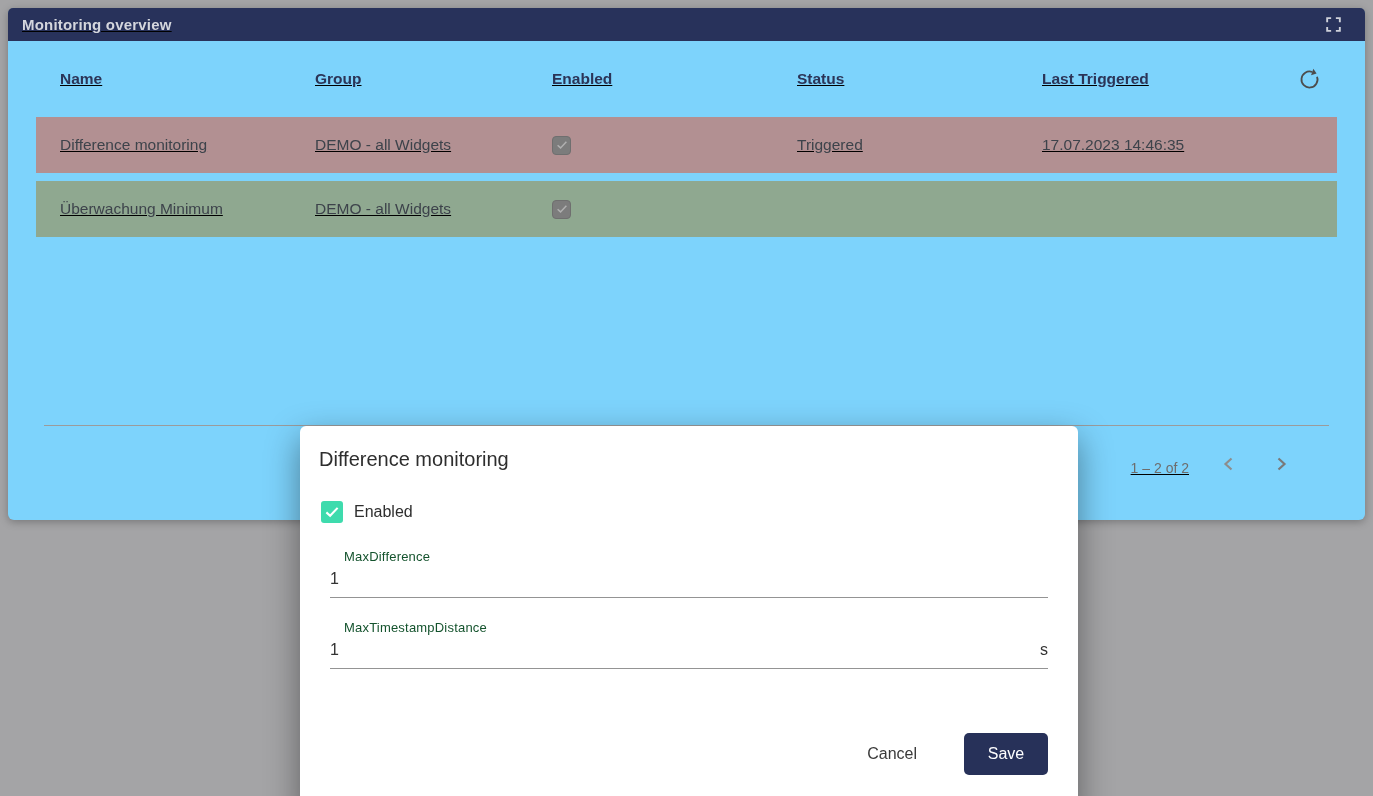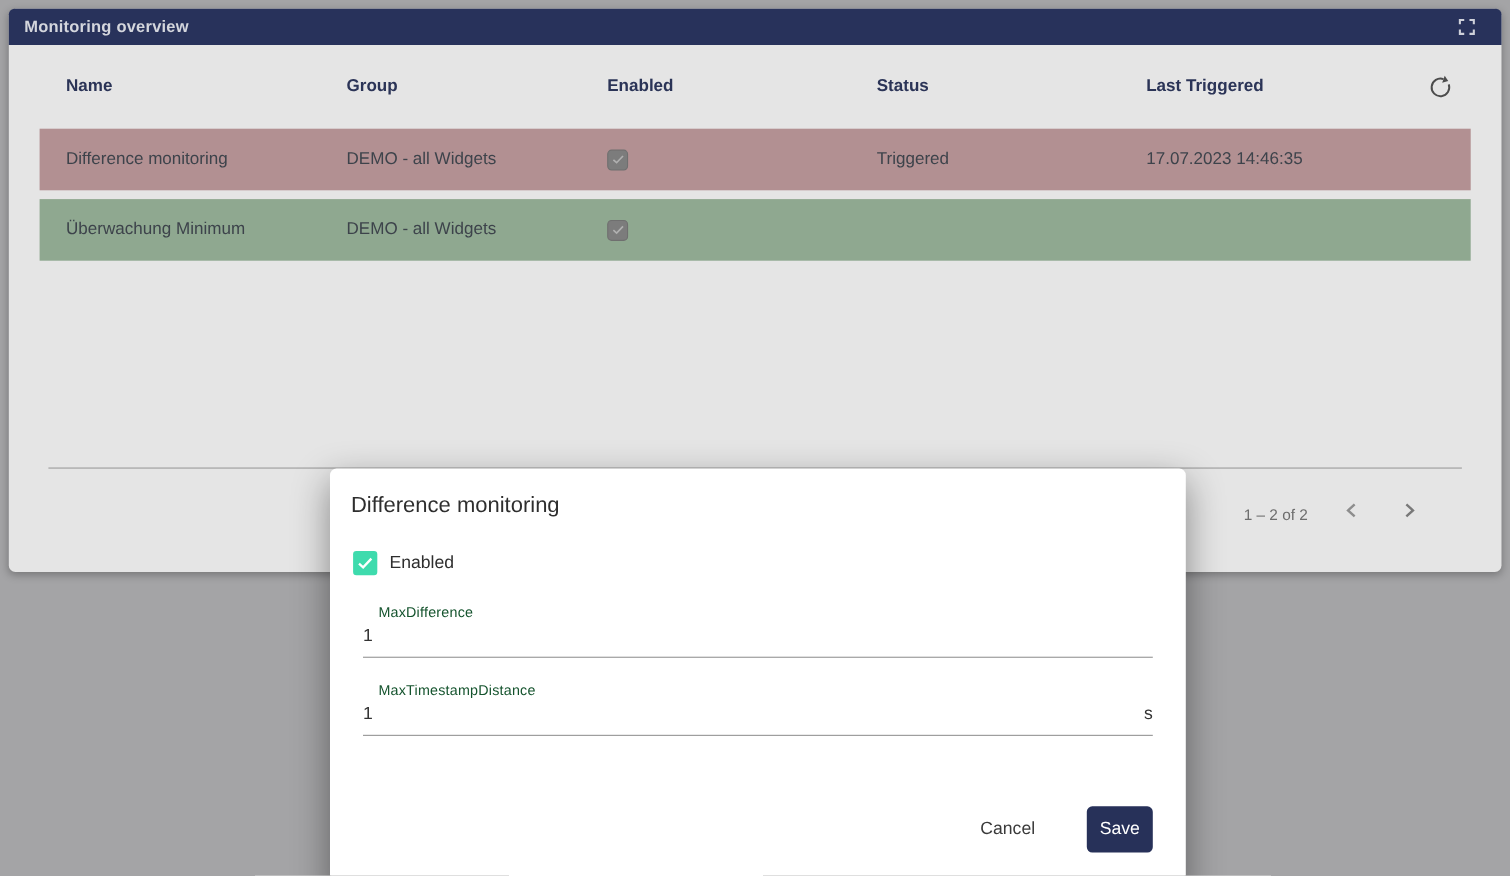--- a/index.html
+++ b/index.html
@@ -5,22 +5,23 @@
   * { box-sizing: border-box; margin: 0; padding: 0; }
   html,body { width:1373px; height:796px; overflow:hidden; }
   body {
     position:relative;
     background:#a4a4a6;
     font-family:"Liberation Sans","DejaVu Sans",sans-serif;
   }
   
   .panel{
     position:absolute; left:8px; top:8px; width:1357px; height:512px;
-    background:#e5e5e5; border-radius:6px;
+    background:#7dd3fc; border-radius:6px;
     box-shadow:0 2px 8px rgba(0,0,0,.28);
+    text-decoration:underline;
   }
   .titlebar{
     height:33px; background:#28325b; border-radius:5px 5px 0 0;
     display:flex; align-items:center; justify-content:space-between;
     padding:0 22px 0 14px;
   }
   .titlebar .title{ color:#d4d6dd; font-size:15px; font-weight:600; letter-spacing:.2px; }
   .icon-btn{ background:none; border:none; cursor:pointer; display:flex; align-items:center; padding:0; }
   .table-area{ padding:0 28px; }
   .grid{
@@ -74,21 +75,21 @@
   .suffix{ font-size:16px; color:#333333; }
   .actions{
     display:flex; justify-content:flex-end; align-items:center;
     gap:29px; margin:64px 30px 0 0;
   }
   .btn-cancel{
     background:none; border:none; cursor:pointer;
     font-family:inherit; font-size:16px; color:#3a3a3a; padding:10px 18px;
   }
   .btn-save{
-    width:60px; height:42px; background:#273159; color:#ffffff;
+    width:84px; height:42px; background:#273159; color:#ffffff;
     border:none; border-radius:5px; cursor:pointer;
     font-family:inherit; font-size:16px; font-weight:500;
   }
 </style>
 </head>
 <body>
 
 <div class="panel">
 
   <div class="titlebar">

